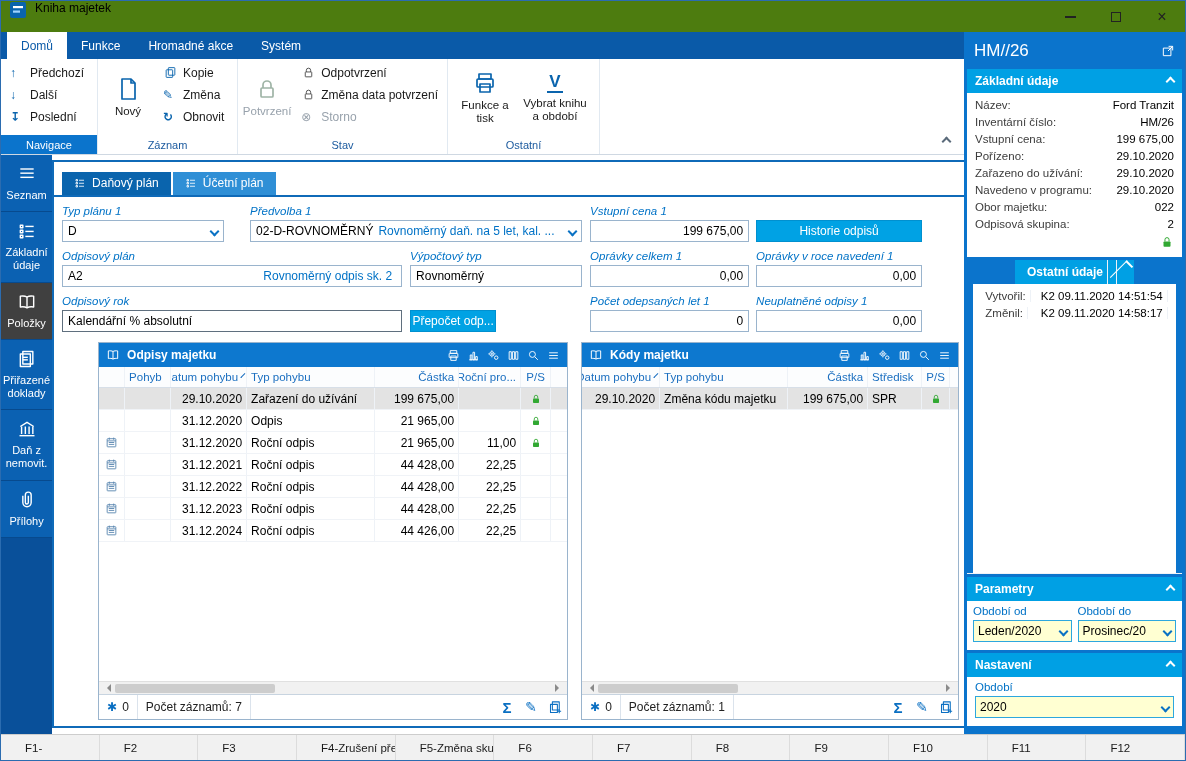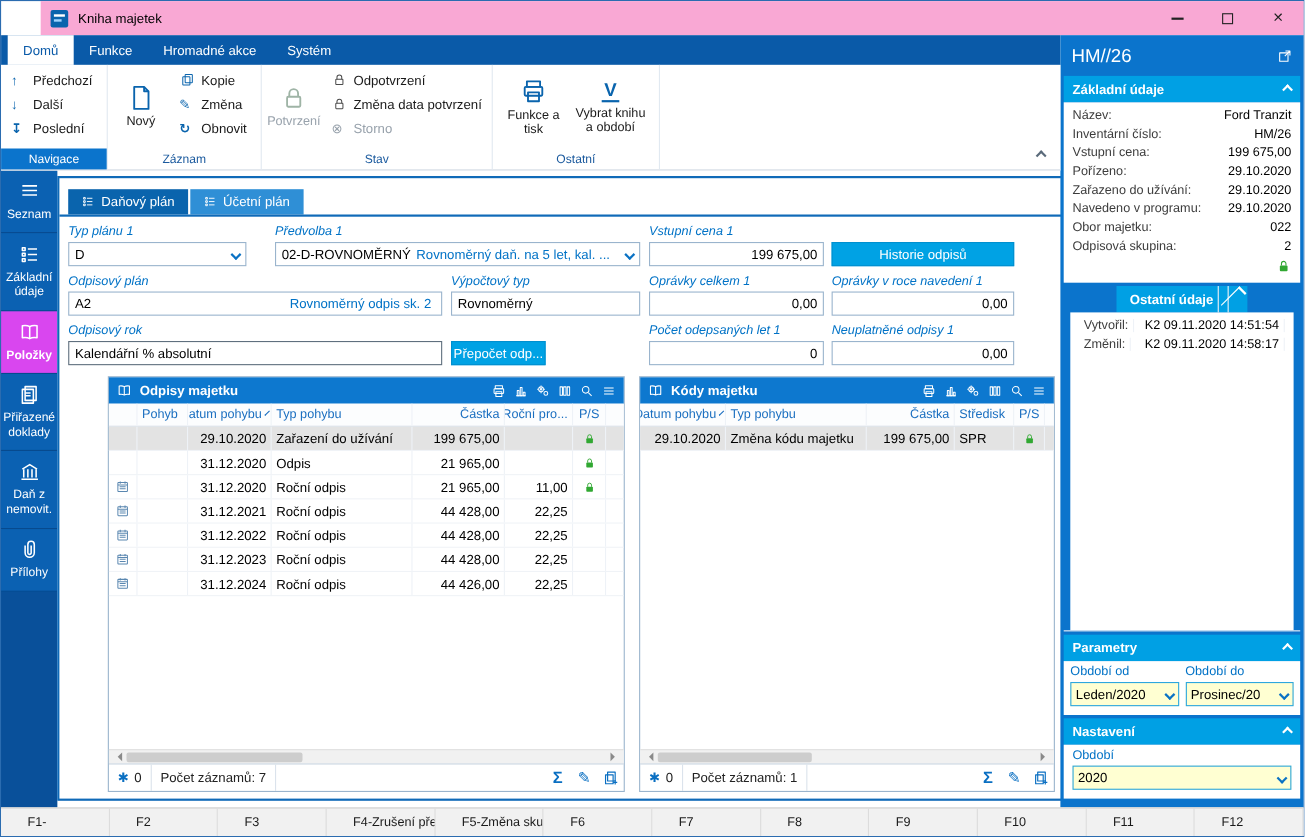--- a/index.html
+++ b/index.html
@@ -2,21 +2,21 @@
 <html><head>
 <meta charset="utf-8">
 <style>
   * { margin:0; padding:0; box-sizing:border-box; }
   html,body { width:1186px; height:761px; }
   body { font-family:"Liberation Sans","DejaVu Sans",sans-serif; font-size:12px; color:#000; background:#fff; overflow:hidden; }
   svg.ic { stroke:currentColor; fill:none; stroke-width:1.7; stroke-linejoin:round; }
   .window { width:1186px; height:761px; display:flex; flex-direction:column; border:1px solid #2b6cb0; }
 
   
-  .titlebar { flex:0 0 31px; background:#f9a8d4; display:flex; align-items:center; padding-left:8px;margin-left:36px; }
+  .titlebar { flex:0 0 31px; background:#4d7c0f; display:flex; align-items:flex-start; padding-left:8px; }
   .title-text { margin-left:8px; font-size:12px; }
   .tb-spacer { flex:1; }
   .tb-btn { width:46px; height:31px; display:flex; align-items:center; justify-content:center; color:#222; font-size:14px; }
   .min-glyph { width:11px; border-top:2px solid #222; display:inline-block; }
   .max-glyph { width:10px; height:10px; border:1.5px solid #222; display:inline-block; }
 
   
   .body { flex:1; display:flex; min-height:0;border-radius:25px; }
   .left-col { width:963px; display:flex; flex-direction:column; min-height:0; }
 
@@ -47,21 +47,21 @@
   .ribbon-collapse { position:absolute; right:14px; bottom:6px; }
   .chev { display:inline-block; width:7px; height:7px; border-right:2px solid #0a72c4; border-bottom:2px solid #0a72c4; transform:rotate(45deg); }
   .chev.up { transform:rotate(-135deg); }
   .chev.white { border-color:#fff; }
   .chev.dark { border-color:#5a6a7a; }
 
   
   .workspace { flex:1; display:flex; min-height:0; background:#fff; padding:5px 6px 6px 0; }
   .sidebar { width:70px; margin:-5px 0 -6px 0; background:#09509a; display:flex; flex-direction:column; }
   .side-item { background:#0b61b2; border-bottom:1px solid #074a8e; color:#fff; display:flex; flex-direction:column; align-items:center; gap:5px; padding:9px 2px; text-align:center; font-size:11px; line-height:1.2; }
-  .side-item.active { background:#d946ef;font-weight:bold; }
+  .side-item.active { background:#404040; }
   .side-fill { flex:1; background:#09509a; }
 
   .content { flex:1; border:2px solid #0f6ab8; display:flex; flex-direction:column; min-height:0; padding:6px 8px 6px 8px; background:#fff; }
 
   
   .ptabs { display:flex; gap:2px; margin-top:4px; }
   .ptab { padding:4px 12px 5px; color:#fff; display:flex; gap:6px; align-items:center; background:#2f8fd6; }
   .ptab.active { background:#0a64ad; }
   .ptab-underline { height:2px; background:#0f6ab8; margin:0 -8px; }
 

